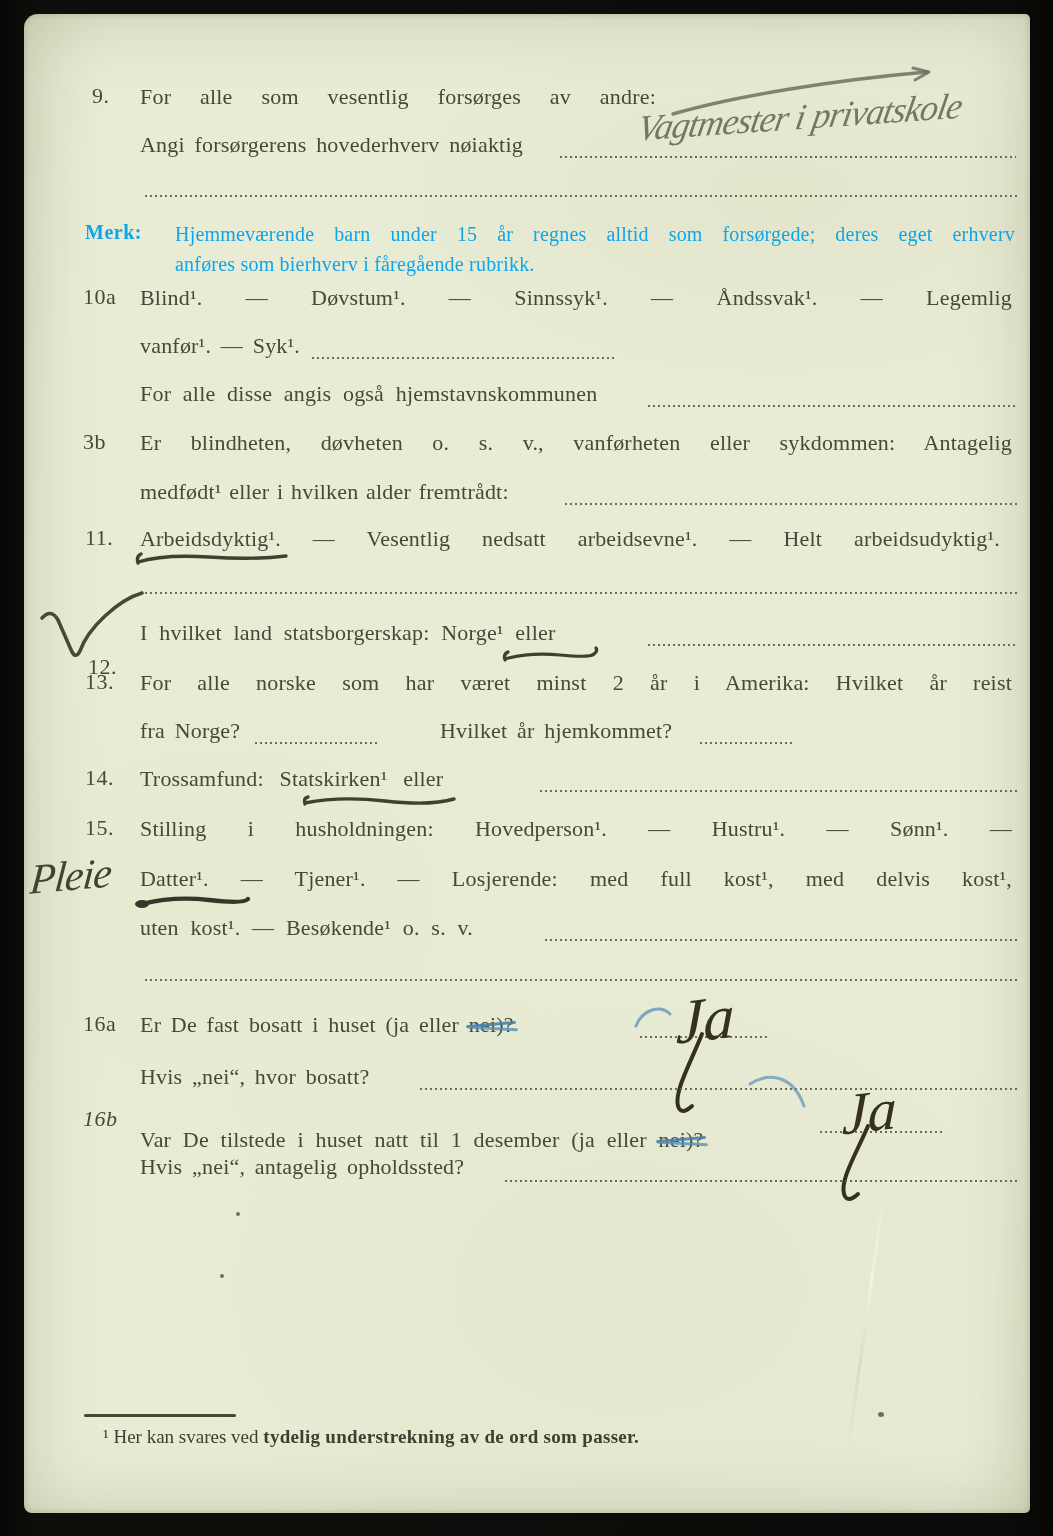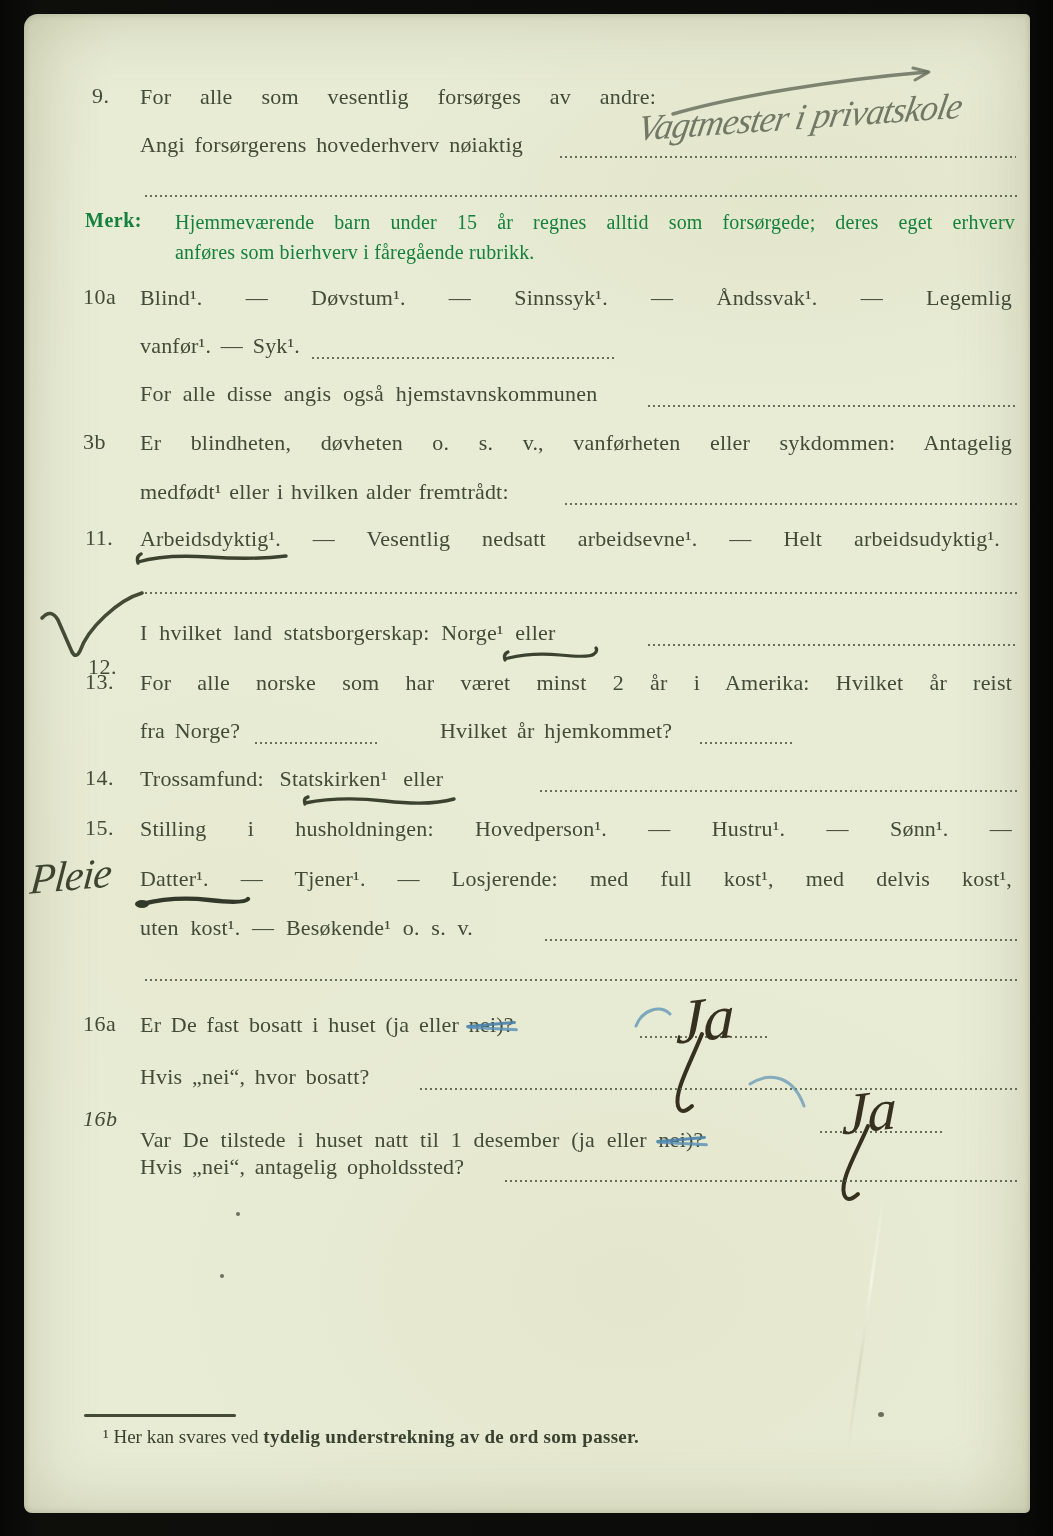--- a/index.html
+++ b/index.html
@@ -21,21 +21,21 @@
       linear-gradient(-80deg, rgba(200,203,170,.2) 0%, transparent 6%);
     border-radius:14px 5px 5px 8px;
     box-shadow: inset 0 0 70px rgba(116,118,84,.30), inset 0 0 6px rgba(90,92,62,.28);
   }
   .crease{position:absolute;left:840px;top:1180px;width:3px;height:260px;
     background:linear-gradient(180deg,transparent,rgba(255,255,252,.45),rgba(190,194,160,.35),transparent);
     transform:rotate(8deg);border-radius:3px;}
   .pline{position:absolute;color:#424a38;font-size:22px;line-height:27px;white-space:nowrap;letter-spacing:.2px;}
   .just{white-space:normal;text-align:justify;text-align-last:justify;font-family:Liberation Serif, serif;}
   .qnum{position:absolute;color:#424a38;font-size:22px;letter-spacing:.5px;}
-  .small{font-size:20px;color:#15803d;}
+  .small{font-size:20px;color:#0ea5e9;margin-top:12px;}
   .dotl{position:absolute;height:2px;
     background-image:repeating-linear-gradient(90deg,#59614b 0px,#59614b 2px,transparent 2px,transparent 5px);
     opacity:.9;}
   .fnrule{position:absolute;left:84px;top:1414px;width:152px;height:3px;background:#434a38;border-radius:2px;}
   .footnote{position:absolute;left:103px;top:1426px;font-size:19px;color:#3a4130;white-space:nowrap;}
   .footnote b{letter-spacing:.3px;margin-top:35px;}
   .hand{position:absolute;font-style:italic;white-space:nowrap;}
   .pencil{color:rgba(106,114,96,.95);font-size:36px;transform:rotate(-4deg) skewX(-14deg);letter-spacing:-1px;}
   .ink-margin{color:#3d442f;font-size:42px;transform:rotate(-5deg) skewX(-10deg);letter-spacing:-1px;}
   .ink-ja{color:#36301f;font-size:62px;transform:rotate(-7deg) skewX(-8deg);}

